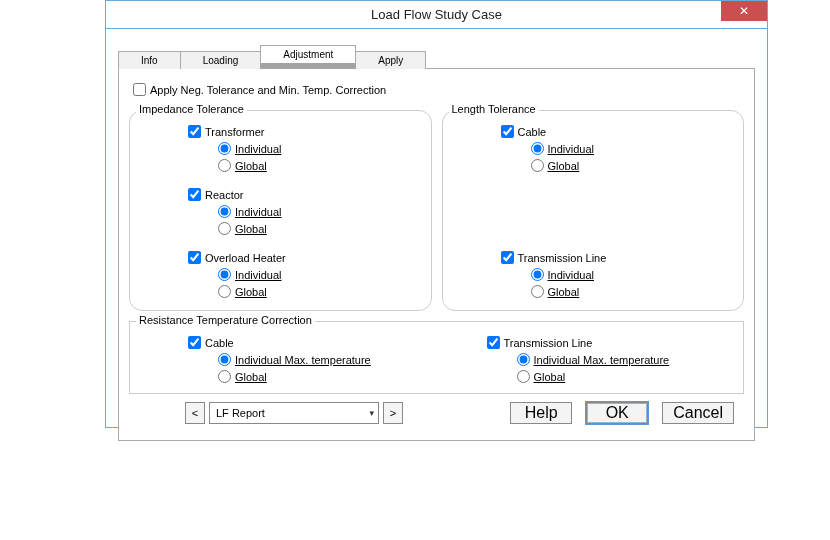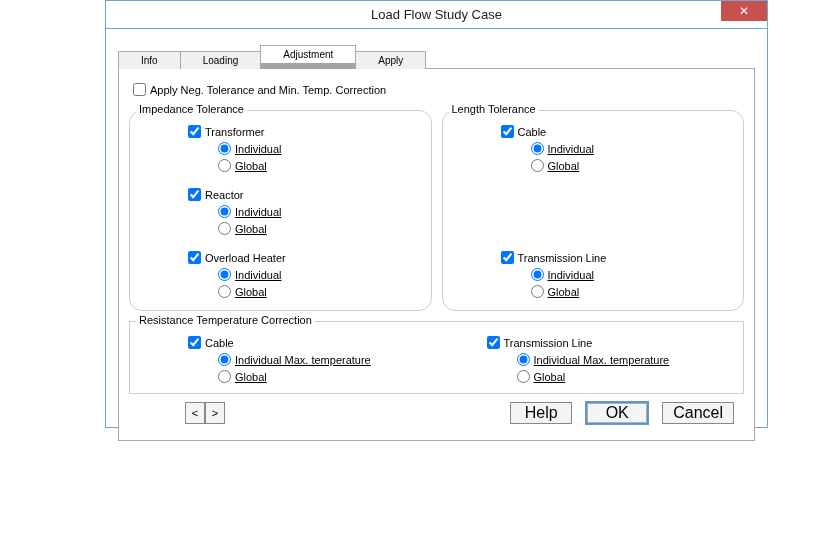--- a/index.html
+++ b/index.html
@@ -331,20 +331,24 @@
               <label for="r_rtc_tl_g">Global</label>
             </div>
           </div>
         </div>
       </div>
 
       <div class="bottom-bar">
         <div class="sqbtn">
             <span>&lt;</span>
           </div>
+        <div class="dropdown">
+          <span>LF Report</span>
+          <span class="caret">▾</span>
+        </div>
         <div class="sqbtn">
             <span>&gt;</span>
           </div>
         <div class="spacer"></div>
         <div class="btn">Help</div>
         <div class="btn default">OK</div>
         <div class="btn">Cancel</div>
       </div>
 
     </div>

